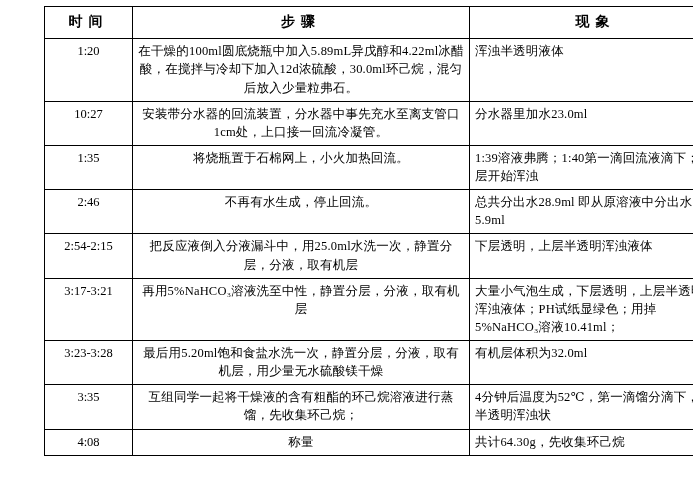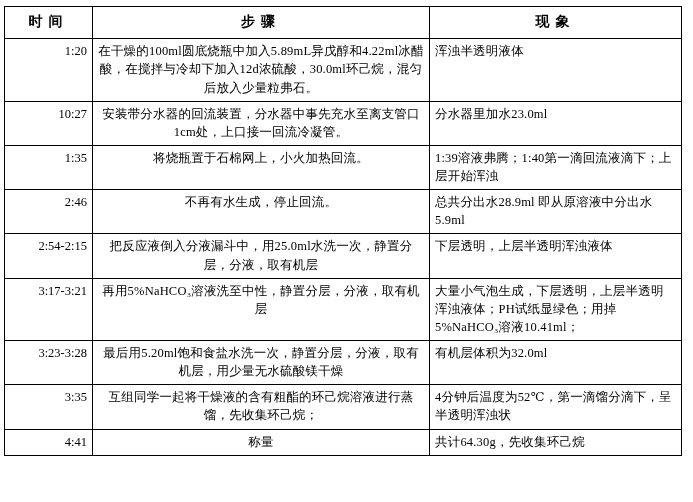--- a/index.html
+++ b/index.html
@@ -12,21 +12,22 @@
     height: 502px;
     font-family: "Liberation Serif", "DejaVu Serif", serif;
     color: #000000;
     overflow: hidden;
   }
   .page {
     width: 563px;
     height: 502px;
     position: relative;
     box-sizing: border-box;
-    padding: 6px 8px 0 4px;
+    padding: 6px 8px 0 16px;
+    margin-left: 28px;
   }
   table.lab-table {
     border-collapse: collapse;
     width: 677px;
     table-layout: fixed;
     border: 1px solid #000;
   }
   table.lab-table col.c-time { width: 88px; }
   table.lab-table col.c-step { width: 337px; }
   table.lab-table col.c-obs  { width: 252px; }
@@ -42,21 +43,21 @@
   }
   table.lab-table thead th {
     text-align: center;
     font-weight: bold;
     font-size: 14px;
     letter-spacing: 6px;
     padding: 5px 0 6px 0;
     vertical-align: middle;
   }
   td.time-cell {
-    text-align: right;
+    text-align: center;
     vertical-align: middle;
     font-size: 12.5px;
     letter-spacing: 0px;
   }
   td.step-cell {
     text-align: center;
     letter-spacing: 0.2px;
   }
   td.obs-cell {
     text-align: left;
@@ -115,19 +116,19 @@
         <td class="time-cell">3:23-3:28</td>
         <td class="step-cell">最后用5.20ml饱和食盐水洗一次，静置分层，分液，取有机层，用少量无水硫酸镁干燥</td>
         <td class="obs-cell">有机层体积为32.0ml</td>
       </tr>
       <tr>
         <td class="time-cell">3:35</td>
         <td class="step-cell">互组同学一起将干燥液的含有粗酯的环己烷溶液进行蒸馏，先收集环己烷；</td>
         <td class="obs-cell">4分钟后温度为52℃，第一滴馏分滴下，呈半透明浑浊状</td>
       </tr>
       <tr>
-        <td class="time-cell">4:41</td>
+        <td class="time-cell">4:08</td>
         <td class="step-cell">称量</td>
         <td class="obs-cell">共计64.30g，先收集环己烷</td>
       </tr>
     </tbody>
   </table>
 </div>
 
 </body></html>

